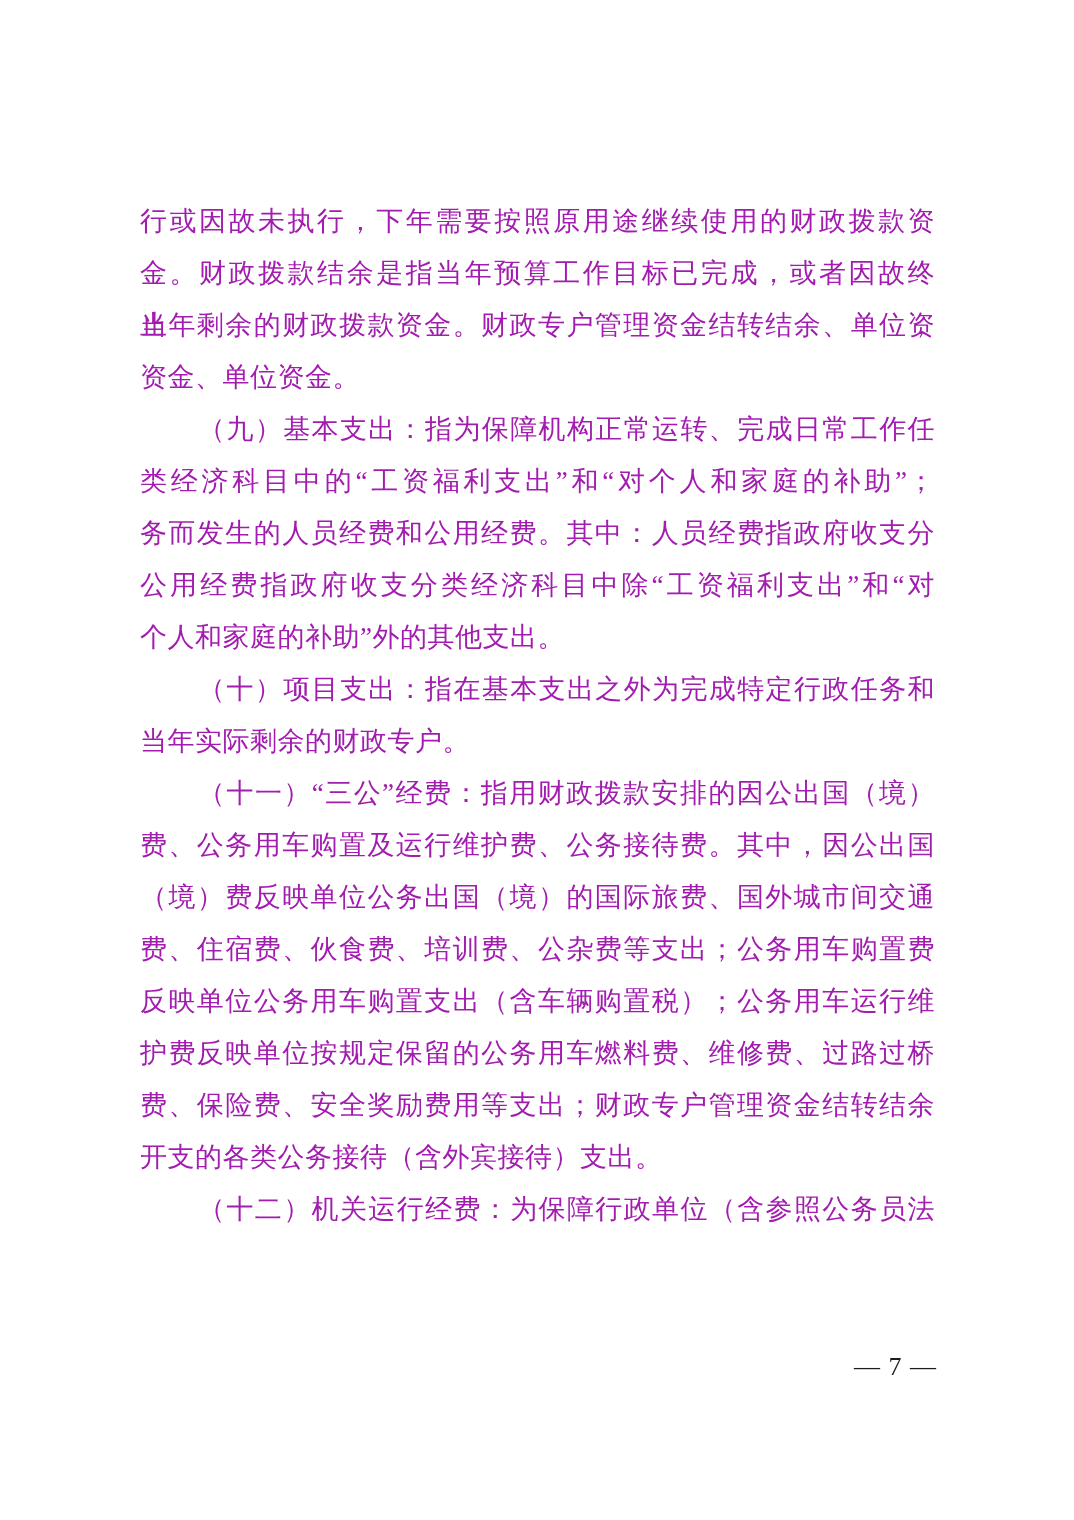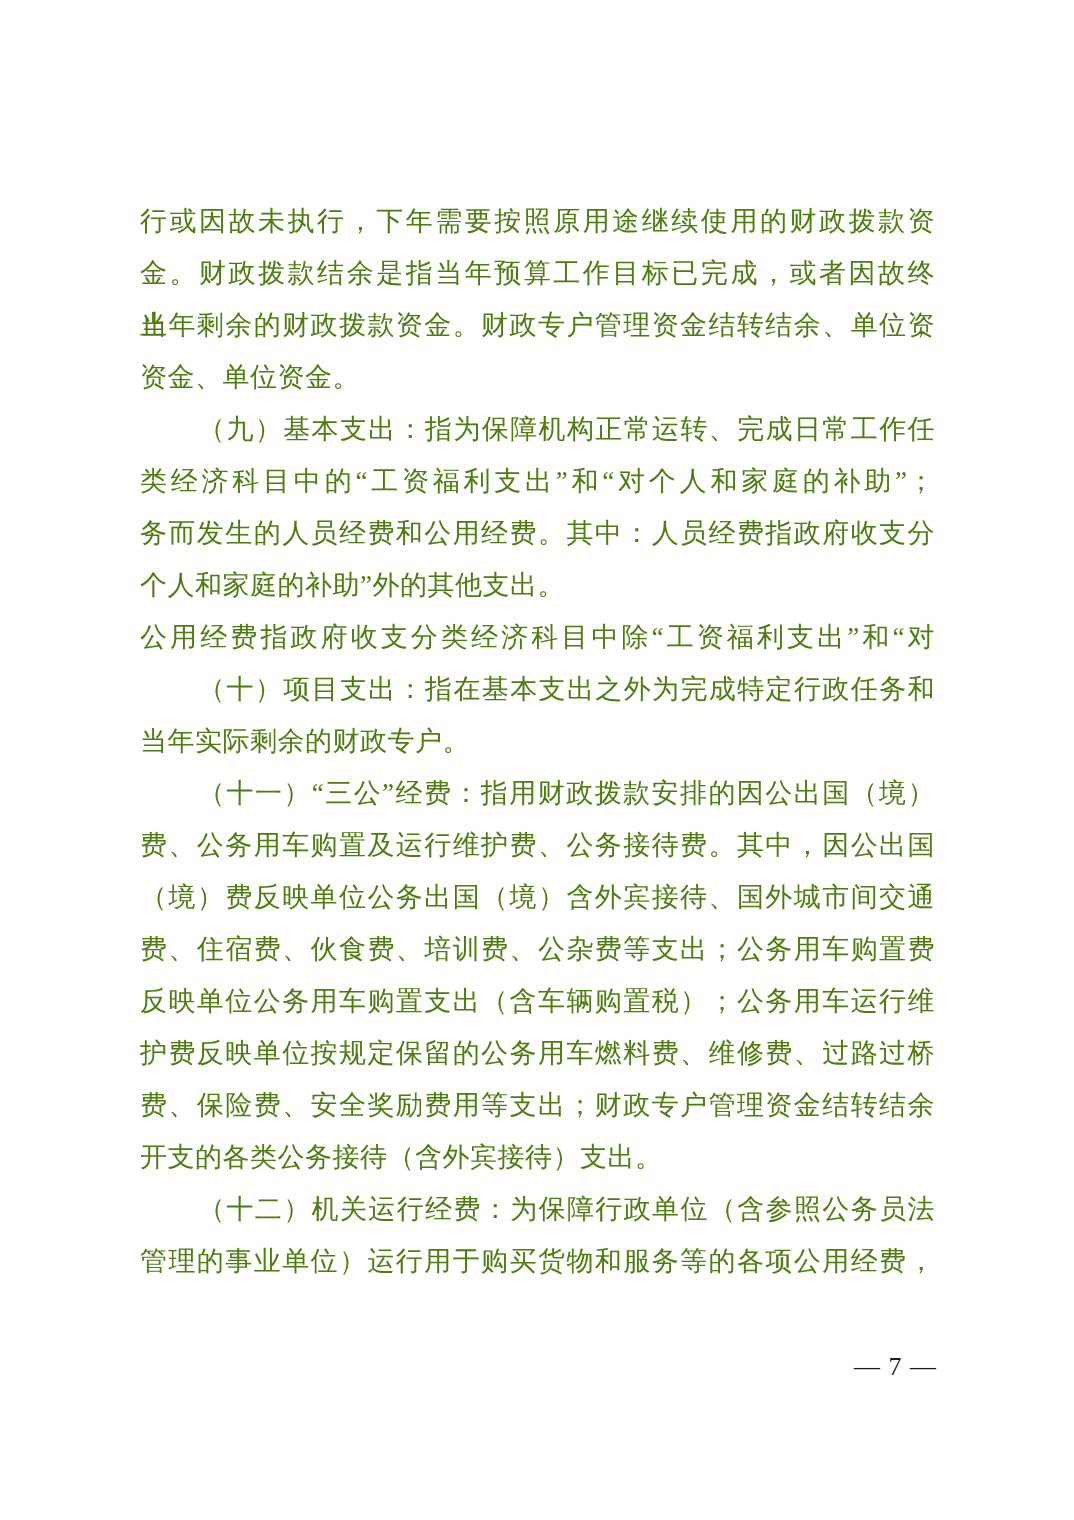--- a/index.html
+++ b/index.html
@@ -21,21 +21,21 @@
     top: 195px;
     width: 795px;
     color: #1c1c1c;
   }
   .paragraph { margin: 0; }
   .line {
     height: 52px;
     line-height: 52px;
     font-size: 27px;
     letter-spacing: 0.5px;
-    color: #4d7c0f;
+    color: #a21caf;
   }
   .line.fill {
     text-align: justify;
     text-align-last: justify;
   }
   .line.indent {
     padding-left: 58px;
   }
   .run { font-weight: normal; }
   .run.bold { font-weight: normal; }
@@ -58,36 +58,35 @@
       <div class="paragraph">
         <div class="line fill"><span class="run">行或因故未执行，下年需要按照原用途继续使用的财政拨款资</span></div>
         <div class="line fill"><span class="run">金。财政拨款结余是指当年预算工作目标已完成，或者因故终止，</span></div>
         <div class="line fill"><span class="run">当年剩余的财政拨款资金。财政专户管理资金结转结余、单位资</span></div>
         <div class="line"><span class="run">资金、单位资金。</span></div>
       </div>
       <div class="paragraph">
         <div class="line fill indent"><span class="run bold">（九）基本支出：</span><span class="run">指为保障机构正常运转、完成日常工作任</span></div>
         <div class="line fill"><span class="run">类经济科目中的“工资福利支出”和“对个人和家庭的补助”；</span></div>
         <div class="line fill"><span class="run">务而发生的人员经费和公用经费。其中：人员经费指政府收支分</span></div>
+        <div class="line fill"><span class="run">公用经费指政府收支分类经济科目中除“工资福利支出”和“对</span></div>
         <div class="line"><span class="run">个人和家庭的补助”外的其他支出。</span></div>
-        <div class="line fill"><span class="run">公用经费指政府收支分类经济科目中除“工资福利支出”和“对</span></div>
       </div>
       <div class="paragraph">
         <div class="line fill indent"><span class="run bold">（十）项目支出：</span><span class="run">指在基本支出之外为完成特定行政任务和</span></div>
         <div class="line"><span class="run">当年实际剩余的财政专户。</span></div>
       </div>
       <div class="paragraph">
         <div class="line fill indent"><span class="run bold">（十一）“三公”经费：</span><span class="run">指用财政拨款安排的因公出国（境）</span></div>
         <div class="line fill"><span class="run">费、公务用车购置及运行维护费、公务接待费。其中，因公出国</span></div>
-        <div class="line fill"><span class="run">（境）费反映单位公务出国（境）含外宾接待、国外城市间交通</span></div>
+        <div class="line fill"><span class="run">（境）费反映单位公务出国（境）的国际旅费、国外城市间交通</span></div>
         <div class="line fill"><span class="run">费、住宿费、伙食费、培训费、公杂费等支出；公务用车购置费</span></div>
         <div class="line fill"><span class="run">反映单位公务用车购置支出（含车辆购置税）；公务用车运行维</span></div>
         <div class="line fill"><span class="run">护费反映单位按规定保留的公务用车燃料费、维修费、过路过桥</span></div>
         <div class="line fill"><span class="run">费、保险费、安全奖励费用等支出；财政专户管理资金结转结余</span></div>
         <div class="line"><span class="run">开支的各类公务接待（含外宾接待）支出。</span></div>
       </div>
       <div class="paragraph">
         <div class="line fill indent"><span class="run bold">（十二）机关运行经费：</span><span class="run">为保障行政单位（含参照公务员法</span></div>
-        <div class="line fill"><span class="run">管理的事业单位）运行用于购买货物和服务等的各项公用经费，</span></div>
       </div>
     </div>
   <div class="page-footer">— 7 —</div>
 </div>
 
 </body></html>

